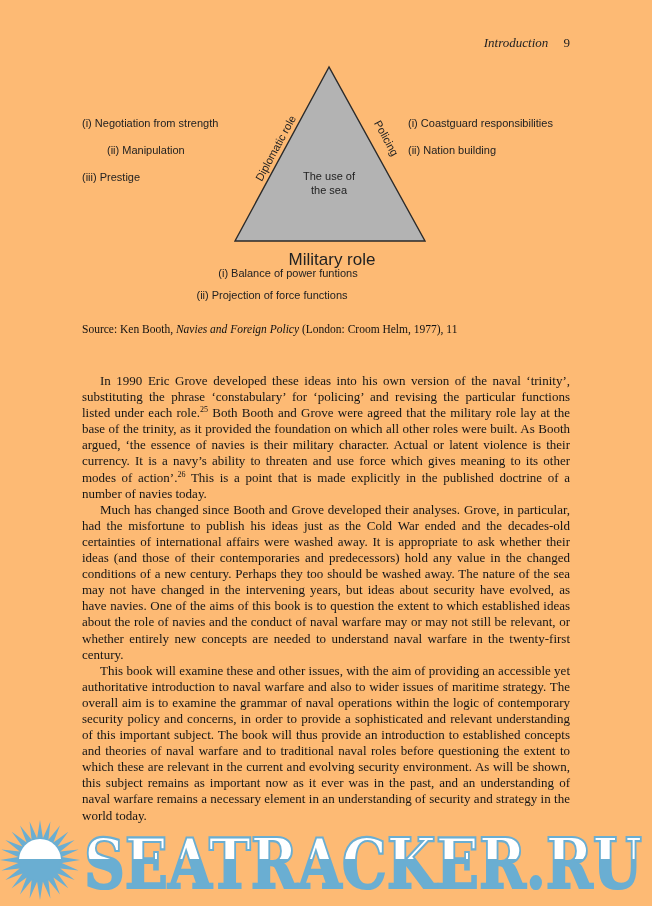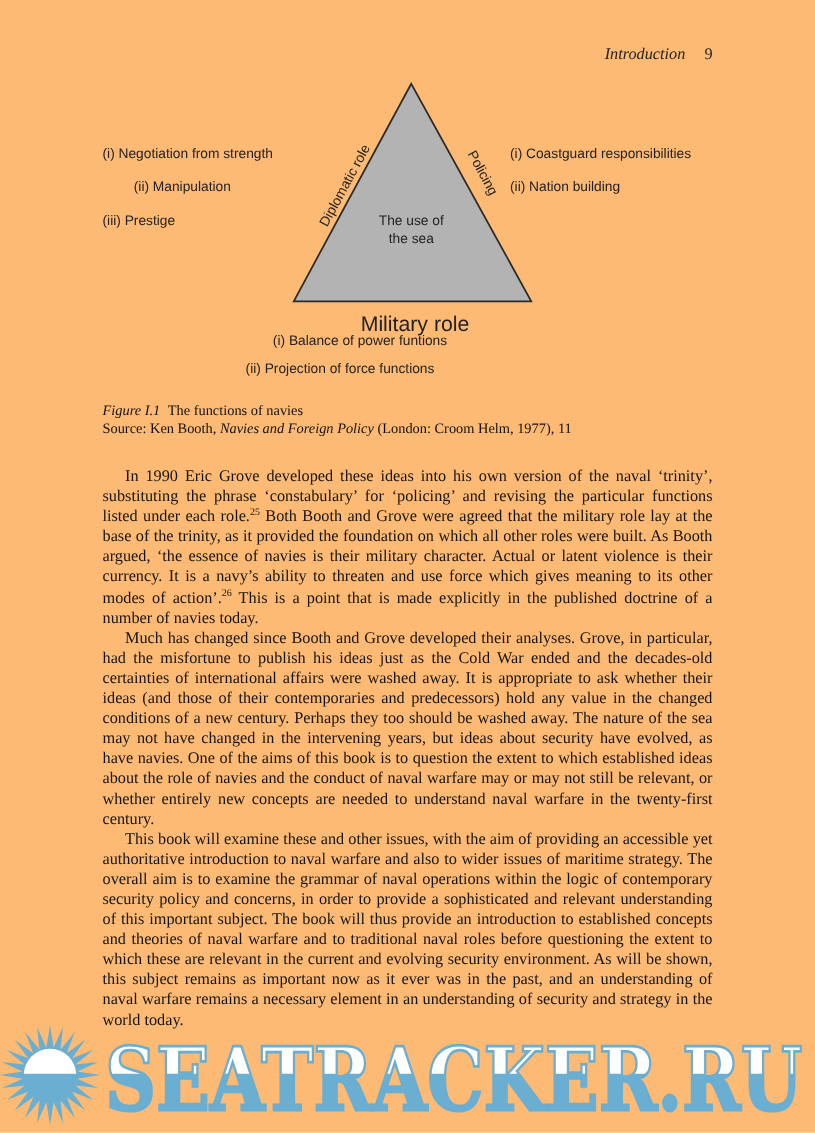--- a/index.html
+++ b/index.html
@@ -73,23 +73,20 @@
     <div class="fig-text fig-right-1">(i) Coastguard responsibilities</div>
     <div class="fig-text fig-right-2">(ii) Nation building</div>
 
     <div class="fig-text fig-military">Military role</div>
     <div class="fig-text fig-military-1">(i) Balance of power funtions</div>
     <div class="fig-text fig-military-2">(ii) Projection of force functions</div>
   </div>
 
   <div class="caption">
     <div>
-      <span class="label">Figure I.1</span><span>The functions of navies</span>
-    </div>
-    <div>
       <span>Source: Ken Booth, </span><i>Navies and Foreign Policy</i><span> (London: Croom Helm, 1977), 11</span>
     </div>
   </div>
 
   <div class="body-text">
     <p><span>In 1990 Eric Grove developed these ideas into his own version of the naval ‘trinity’, substituting the phrase ‘constabulary’ for ‘policing’ and revising the particular func­tions listed under each role.</span><sup>25</sup><span> Both Booth and Grove were agreed that the military role lay at the base of the trinity, as it provided the foundation on which all other roles were built. As Booth argued, ‘the essence of navies is their military character. Actual or latent violence is their currency. It is a navy’s ability to threaten and use force which gives meaning to its other modes of action’.</span><sup>26</sup><span> This is a point that is made explicitly in the published doctrine of a number of navies today.</span></p>
     <p>Much has changed since Booth and Grove developed their analyses. Grove, in par­ticular, had the misfortune to publish his ideas just as the Cold War ended and the decades-old certainties of international affairs were washed away. It is appropriate to ask whether their ideas (and those of their contemporaries and predecessors) hold any value in the changed conditions of a new century. Perhaps they too should be washed away. The nature of the sea may not have changed in the intervening years, but ideas about security have evolved, as have navies. One of the aims of this book is to question the extent to which established ideas about the role of navies and the conduct of naval warfare may or may not still be relevant, or whether entirely new concepts are needed to understand naval warfare in the twenty-first century.</p>
     <p>This book will examine these and other issues, with the aim of providing an acces­sible yet authoritative introduction to naval warfare and also to wider issues of mar­itime strategy. The overall aim is to examine the grammar of naval operations within the logic of contemporary security policy and concerns, in order to provide a sophisti­cated and relevant understanding of this important subject. The book will thus provide an introduction to established concepts and theories of naval warfare and to traditional naval roles before questioning the extent to which these are relevant in the current and evolving security environment. As will be shown, this subject remains as important now as it ever was in the past, and an understanding of naval warfare remains a necessary element in an understanding of security and strategy in the world today.</p>
   </div>
 

